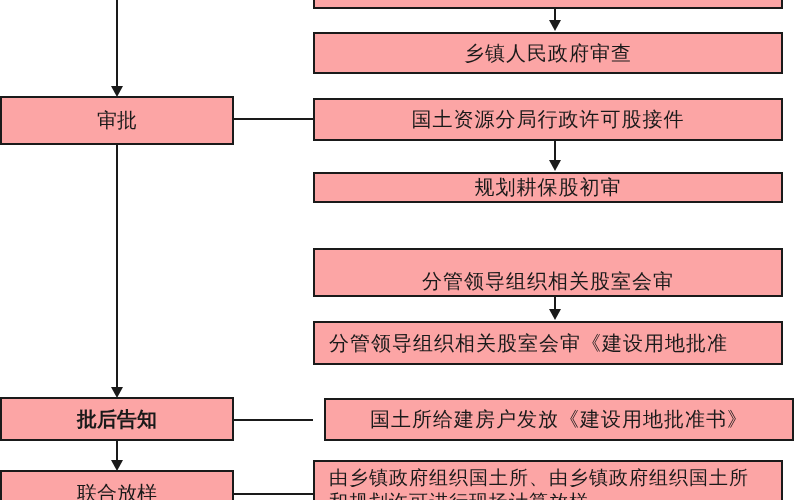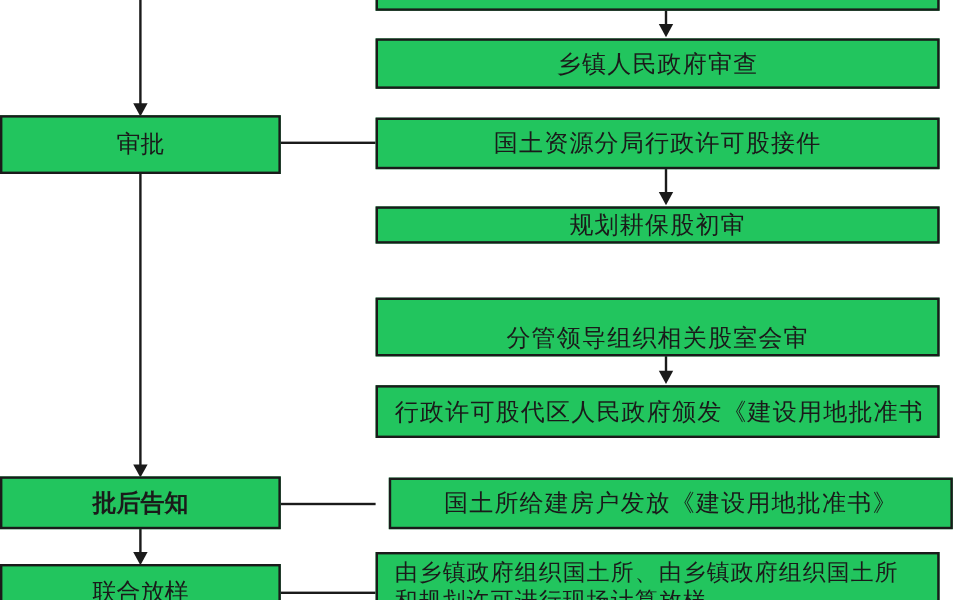--- a/index.html
+++ b/index.html
@@ -4,21 +4,21 @@
   <style>
     html, body { margin: 0; padding: 0; }
     body {
       width: 800px; height: 500px; overflow: hidden;
       background: #ffffff; position: relative;
       font-family: "DejaVu Sans", "Liberation Sans", sans-serif;
       color: #1a1a1a;
     }
     .box {
       position: absolute; box-sizing: border-box;
-      border: 2.5px solid #1a1a1a; background: #22c55e;
+      border: 2.5px solid #1a1a1a; background: #fca5a5;
       display: flex; align-items: center; justify-content: center;
       text-align: center; white-space: nowrap; overflow: hidden;
     }
     .left { left: 0; width: 234px; font-size: 20px; }
     .right { left: 313px; width: 470px; font-size: 20px; letter-spacing: 1px; }
     .multi { flex-direction: column; align-items: flex-start; justify-content: flex-start; padding: 3px 14px 0 14px; font-size: 19px; line-height: 24px; }
     .vline { position: absolute; width: 2px; background: #1a1a1a; }
     .hline { position: absolute; height: 2px; background: #1a1a1a; }
     .arrow {
       position: absolute; width: 0; height: 0;
@@ -70,21 +70,21 @@
 <div class="box right" style="top:98px; height:43px;">
   <span>国土资源分局行政许可股接件</span>
 </div>
 <div class="box right" style="top:172px; height:31px;">
   <span>规划耕保股初审</span>
 </div>
 <div class="box right" style="top:248px; height:49px;align-items:flex-end;">
   <span>分管领导组织相关股室会审</span>
 </div>
 <div class="box right" style="top:321px; height:44px; justify-content:flex-start; padding-left:14px;">
-  <span>行政许可股代区人民政府颁发《建设用地批准书</span>
+  <span>分管领导组织相关股室会审《建设用地批准</span>
 </div>
 <div class="box right" style="top:398px; height:43px;margin-left:11px;">
   <span>国土所给建房户发放《建设用地批准书》</span>
 </div>
 <div class="box right multi" style="top:460px; height:60px;">
   <span>由乡镇政府组织国土所、由乡镇政府组织国土所</span>
   <span>和规划许可进行现场计算放样</span>
 </div>
 
 </body></html>

